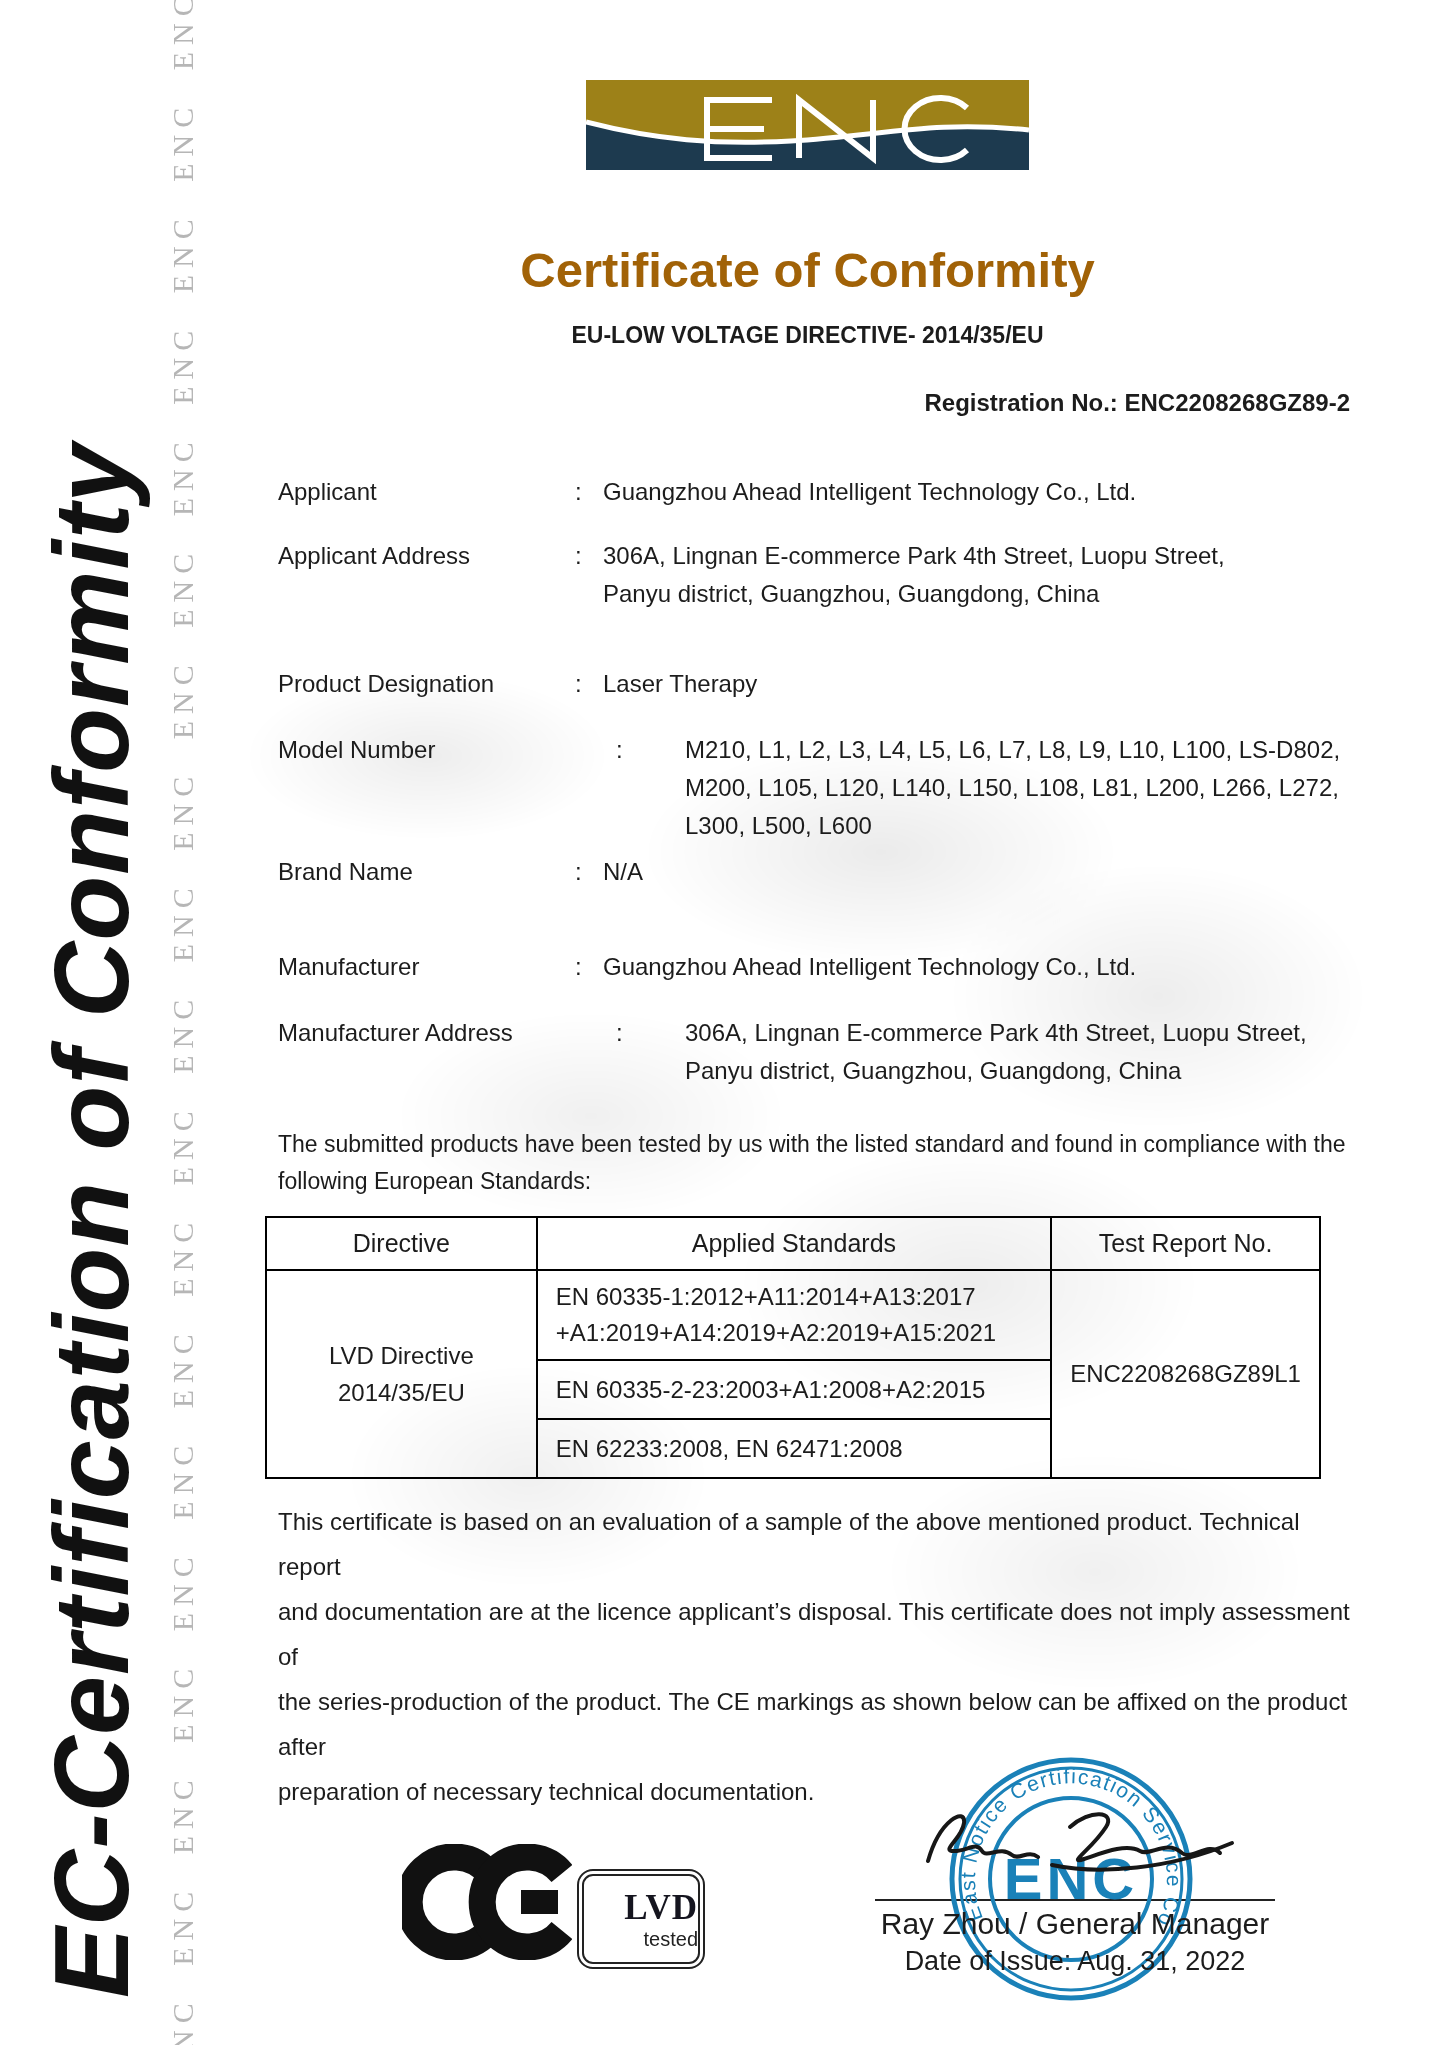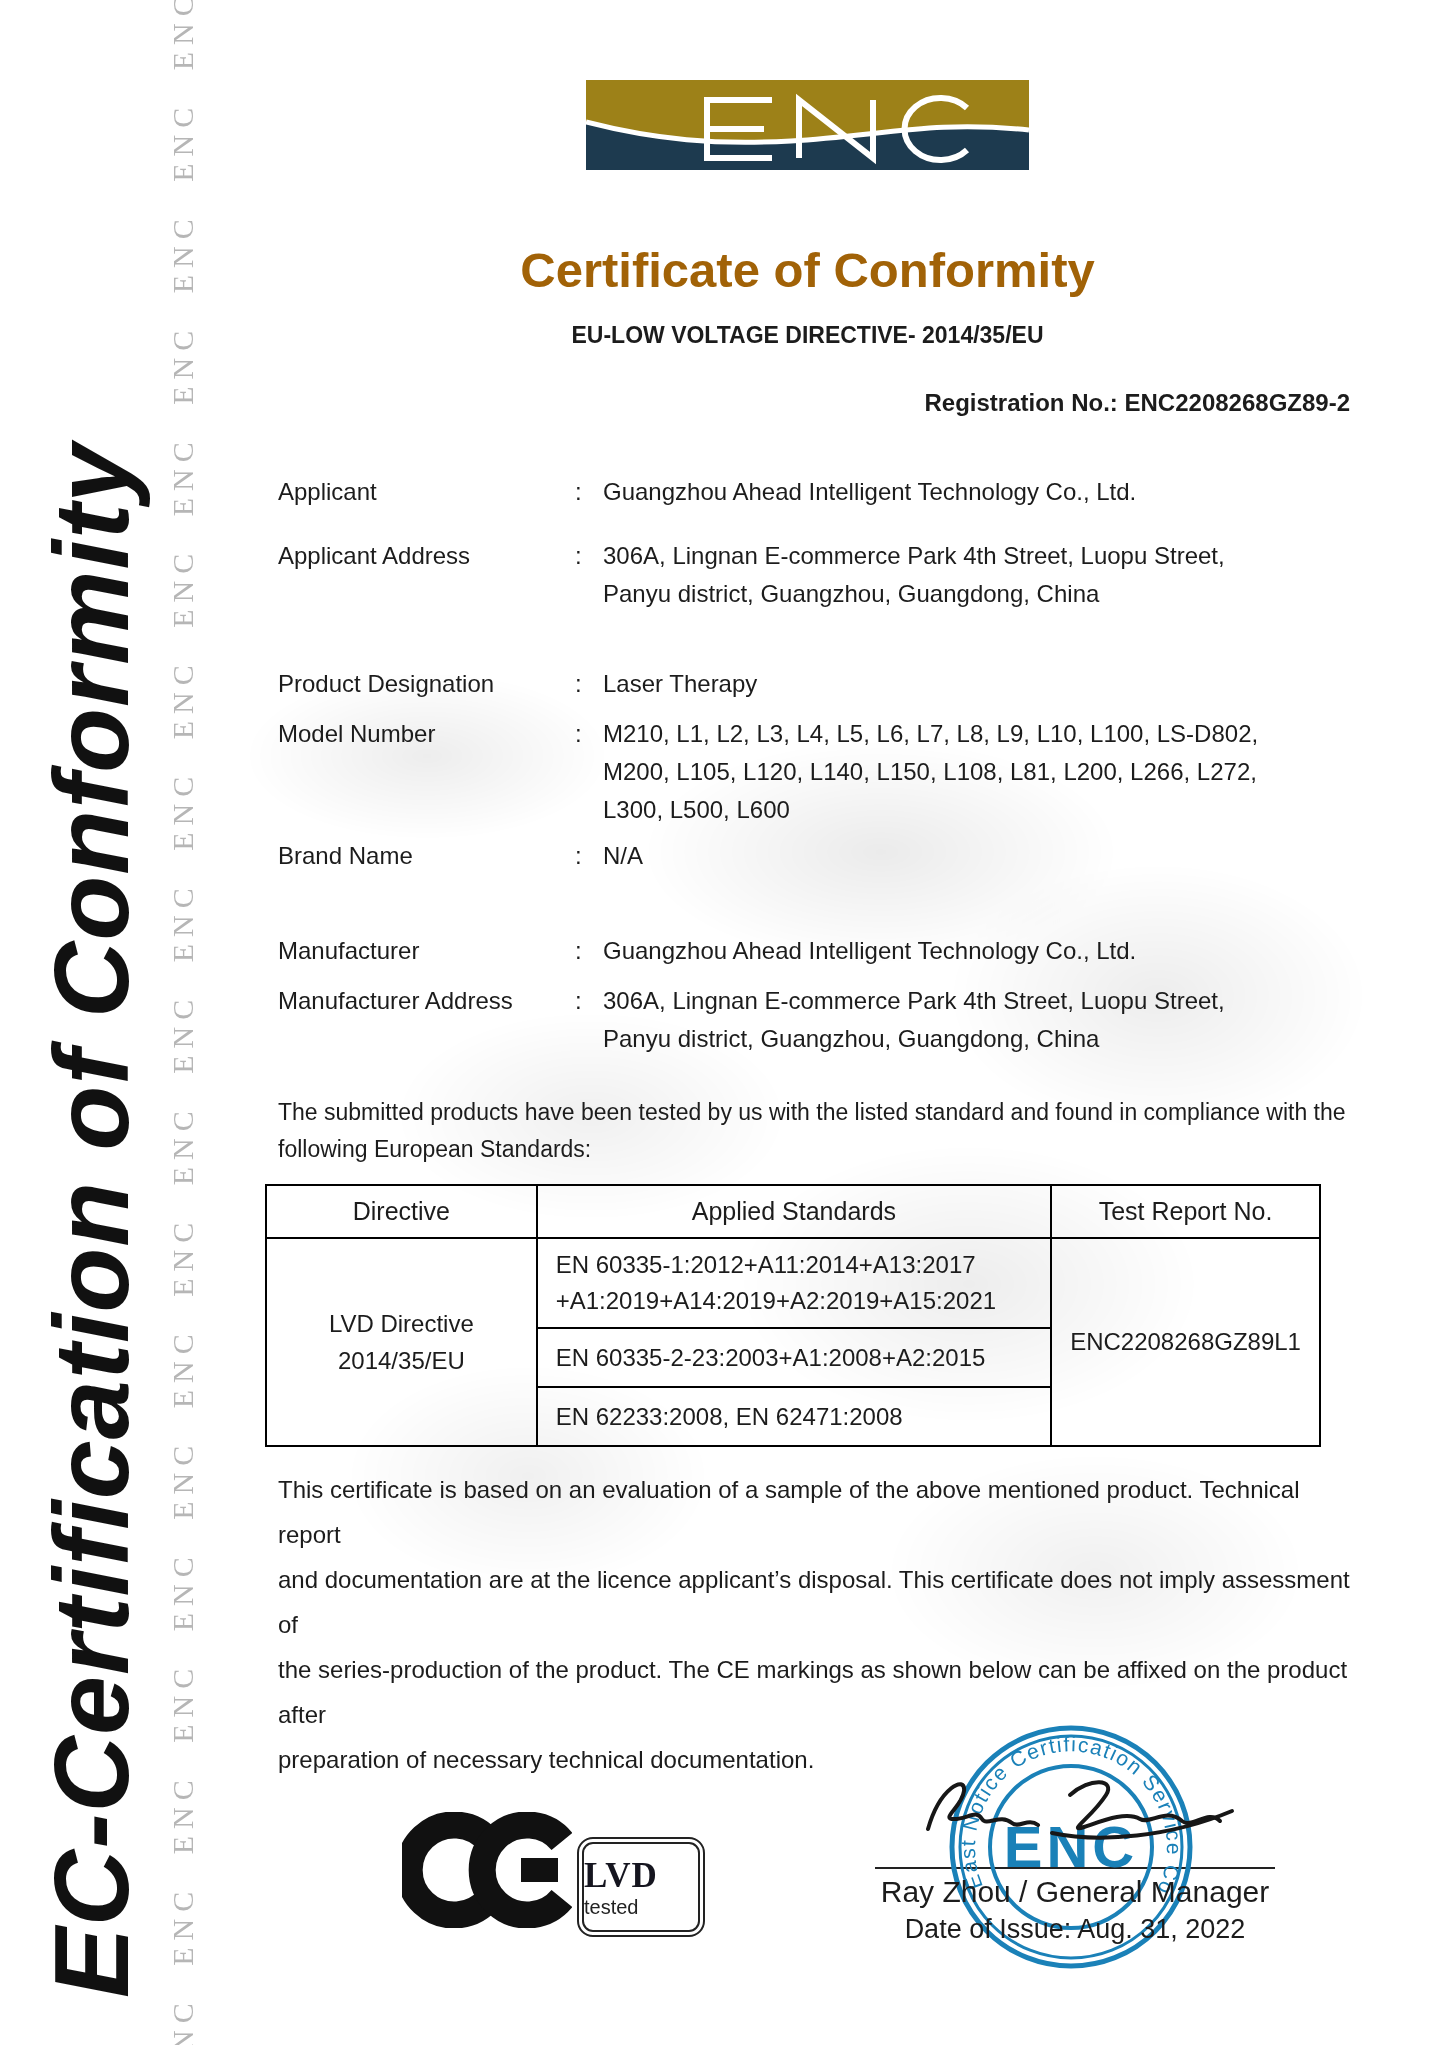--- a/index.html
+++ b/index.html
@@ -39,21 +39,21 @@
   .content{position:absolute; left:265px; top:0; width:1085px;}
   .logo-wrap{margin-top:80px; text-align:center;}
   .doc-title{margin-top:68px; text-align:center; font-size:49px; font-weight:bold; color:#a16207; letter-spacing:0;}
   .doc-subtitle{margin-top:24px; text-align:center; font-size:23px; font-weight:bold;}
   .doc-reg{margin-top:40px; text-align:right; font-size:24px; font-weight:bold;}
   .fields{margin-top:56px; font-size:24px;}
   .frow{display:flex; padding-left:13px; line-height:38px;}
   .flabel{width:297px; flex:none;}
   .fcolon{width:28px; flex:none;}
   .fvalue{flex:1;}
-  .mt28{margin-top:26px;} .mt52{margin-top:52px;} .mt26{margin-top:12px;}
+  .mt28{margin-top:26px;} .mt52{margin-top:52px;} .mt26{margin-top:28px;gap:41px;}
   .mt20{margin-top:8px;} .mt56{margin-top:57px;}
   .intro{margin-top:36px; padding-left:13px; font-size:23px; line-height:37px;}
   table.stds{
     margin-top:16px; width:1056px; border-collapse:collapse;
     font-size:24px; background:transparent;
   }
   table.stds th, table.stds td{border:2px solid #000;}
   table.stds th{font-weight:normal; text-align:center; height:49px; font-size:25px;}
   td.dircell{width:300px; text-align:center; line-height:37px;}
   td.stdcell{width:480px; padding:8px 22px 8px 18px; line-height:36px;}
@@ -62,21 +62,21 @@
   .disclaimer{margin-top:20px; padding-left:13px; font-size:24px; line-height:45px;}
   
   .marks{position:relative; height:200px;}
   .ce-mark{position:absolute; left:137px; top:30px;}
   .lvd-box{
     position:absolute; left:312px; top:55px; width:128px; height:100px;
     border:2px solid #222; border-radius:16px; box-sizing:border-box; padding:3px;
   }
   .lvd-inner{
     width:100%; height:100%; box-sizing:border-box; border:2px solid #222; border-radius:11px;
-    display:flex; flex-direction:column; align-items:flex-start; justify-content:center;
+    display:flex; flex-direction:column; align-items:flex-end; justify-content:center;
   }
   .lvd-label{font-family:"Liberation Serif", serif; font-weight:bold; font-size:35px; letter-spacing:1px; color:#15151f;}
   .lvd-sub{font-size:20px; margin-top:0; color:#222;}
   .sig-line{position:absolute; left:610px; top:85px; width:400px; border-top:2px solid #222;}
   .sig-name{position:absolute; left:600px; top:93px; width:420px; text-align:center; font-size:30px; z-index:3;}
   .sig-date{position:absolute; left:600px; top:132px; width:420px; text-align:center; font-size:27px; z-index:3;}
   .stamp{position:absolute; left:676px; top:-65px; z-index:2;}
   .signature{position:absolute; left:655px; top:-15px; z-index:4;}
 </style>
 </head>

